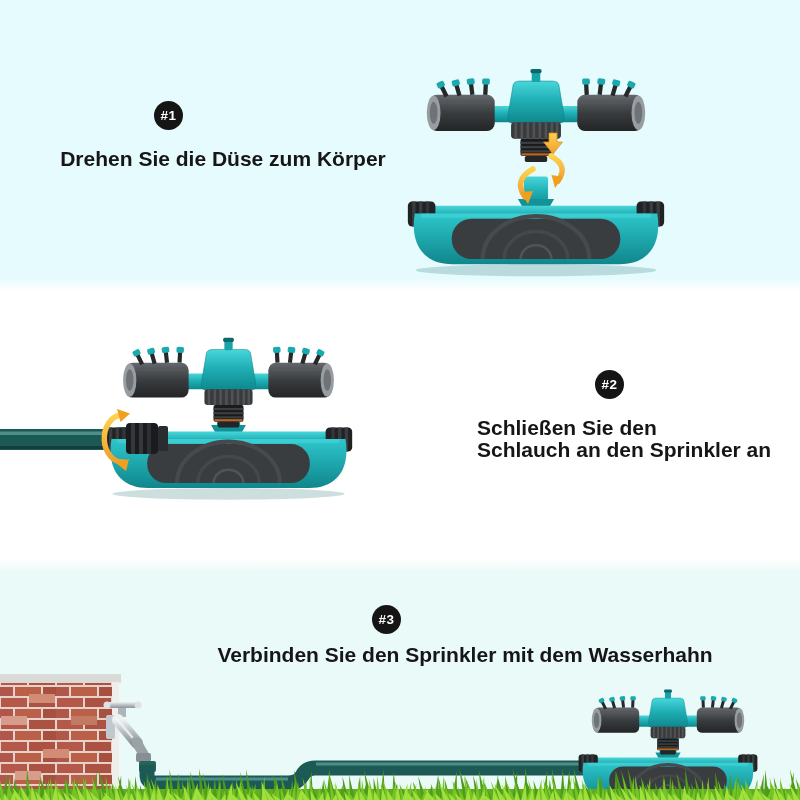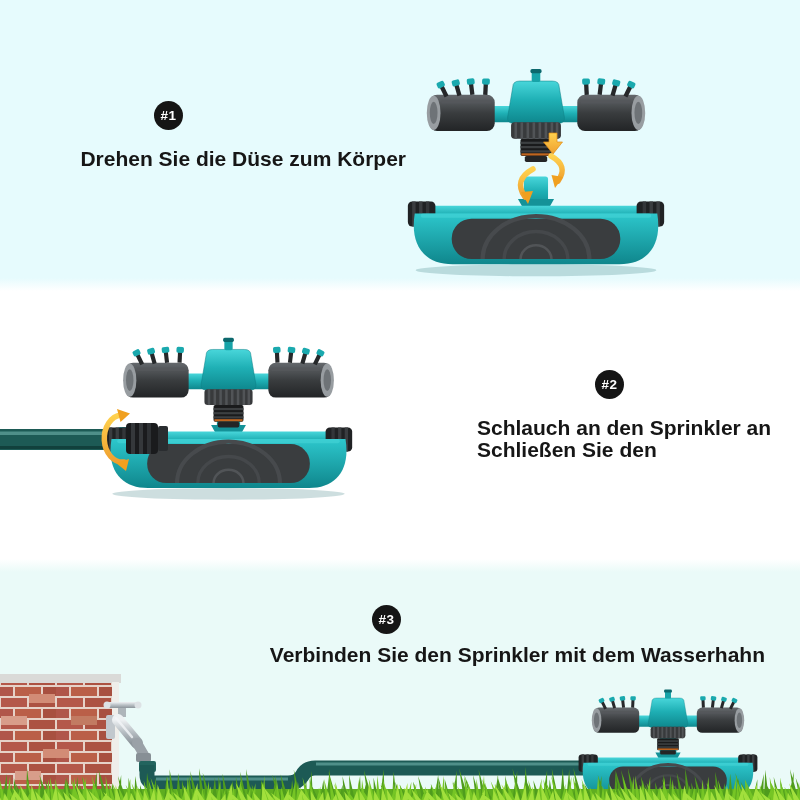--- a/index.html
+++ b/index.html
@@ -13,21 +13,21 @@
   }
   .badge{
     position:absolute;width:29px;height:29px;border-radius:50%;
     background:#151515;color:#ffffff;font-weight:bold;font-size:13.5px;
     display:flex;align-items:center;justify-content:center;letter-spacing:0.5px;
   }
   .caption{
     position:absolute;color:#161616;font-weight:bold;font-size:21px;
     line-height:22px;white-space:nowrap;
   }
-  .center{text-align:right;}
+  .center{text-align:center;}
   svg.art{position:absolute;overflow:visible;}
 </style>
 </head>
 <body>
 
 <div class="canvas">
 
   <svg width="0" height="0" style="position:absolute" aria-hidden="true">
     <defs>
       <linearGradient id="gTeal" x1="0" y1="0" x2="0" y2="1">
@@ -148,22 +148,22 @@
       <path d="M164,78 h8 v9 h5.5 l-9.5,12 l-9.5,-12 h5.5 z" fill="url(#gArrow)" stroke="#e08b12" stroke-width="0.7"></path>
       <path d="M166,101 q18,10 7,25" fill="none" stroke="url(#gArrow)" stroke-width="5.5" stroke-linecap="round"></path>
       <path d="M178,122 l-8,11 l-3.5,-13 z" fill="#f0a01f"></path>
       <path d="M148,114 q-20,11 -8,28" fill="none" stroke="url(#gArrow)" stroke-width="5.5" stroke-linecap="round"></path>
       <path d="M136,137 l7,12 l5,-13 z" fill="#f0a01f"></path>
     </g>
   </svg>
 
   <div class="badge" style="left:595px;top:370px">#2</div>
   <div class="caption" style="left:477px;top:417px">
+    <div>Schließen Sie den</div>
     <div>Schlauch an den Sprinkler an</div>
-    <div>Schließen Sie den</div>
   </div>
 
   <svg class="art" style="left:0px;top:335px" width="400" height="200" viewBox="0 0 400 200">
     <g>
       <rect x="0" y="94" width="124" height="21" fill="#1d5a55"></rect>
       <rect x="0" y="96.5" width="124" height="3.5" fill="#4f8f89"></rect>
       <rect x="0" y="111" width="124" height="3" fill="#11403c"></rect>
       <rect x="118" y="92" width="10" height="25" rx="2" fill="#1b9ea3"></rect>
     </g>
     <use href="#spr-full" transform="translate(104,2) scale(0.83)"></use>

